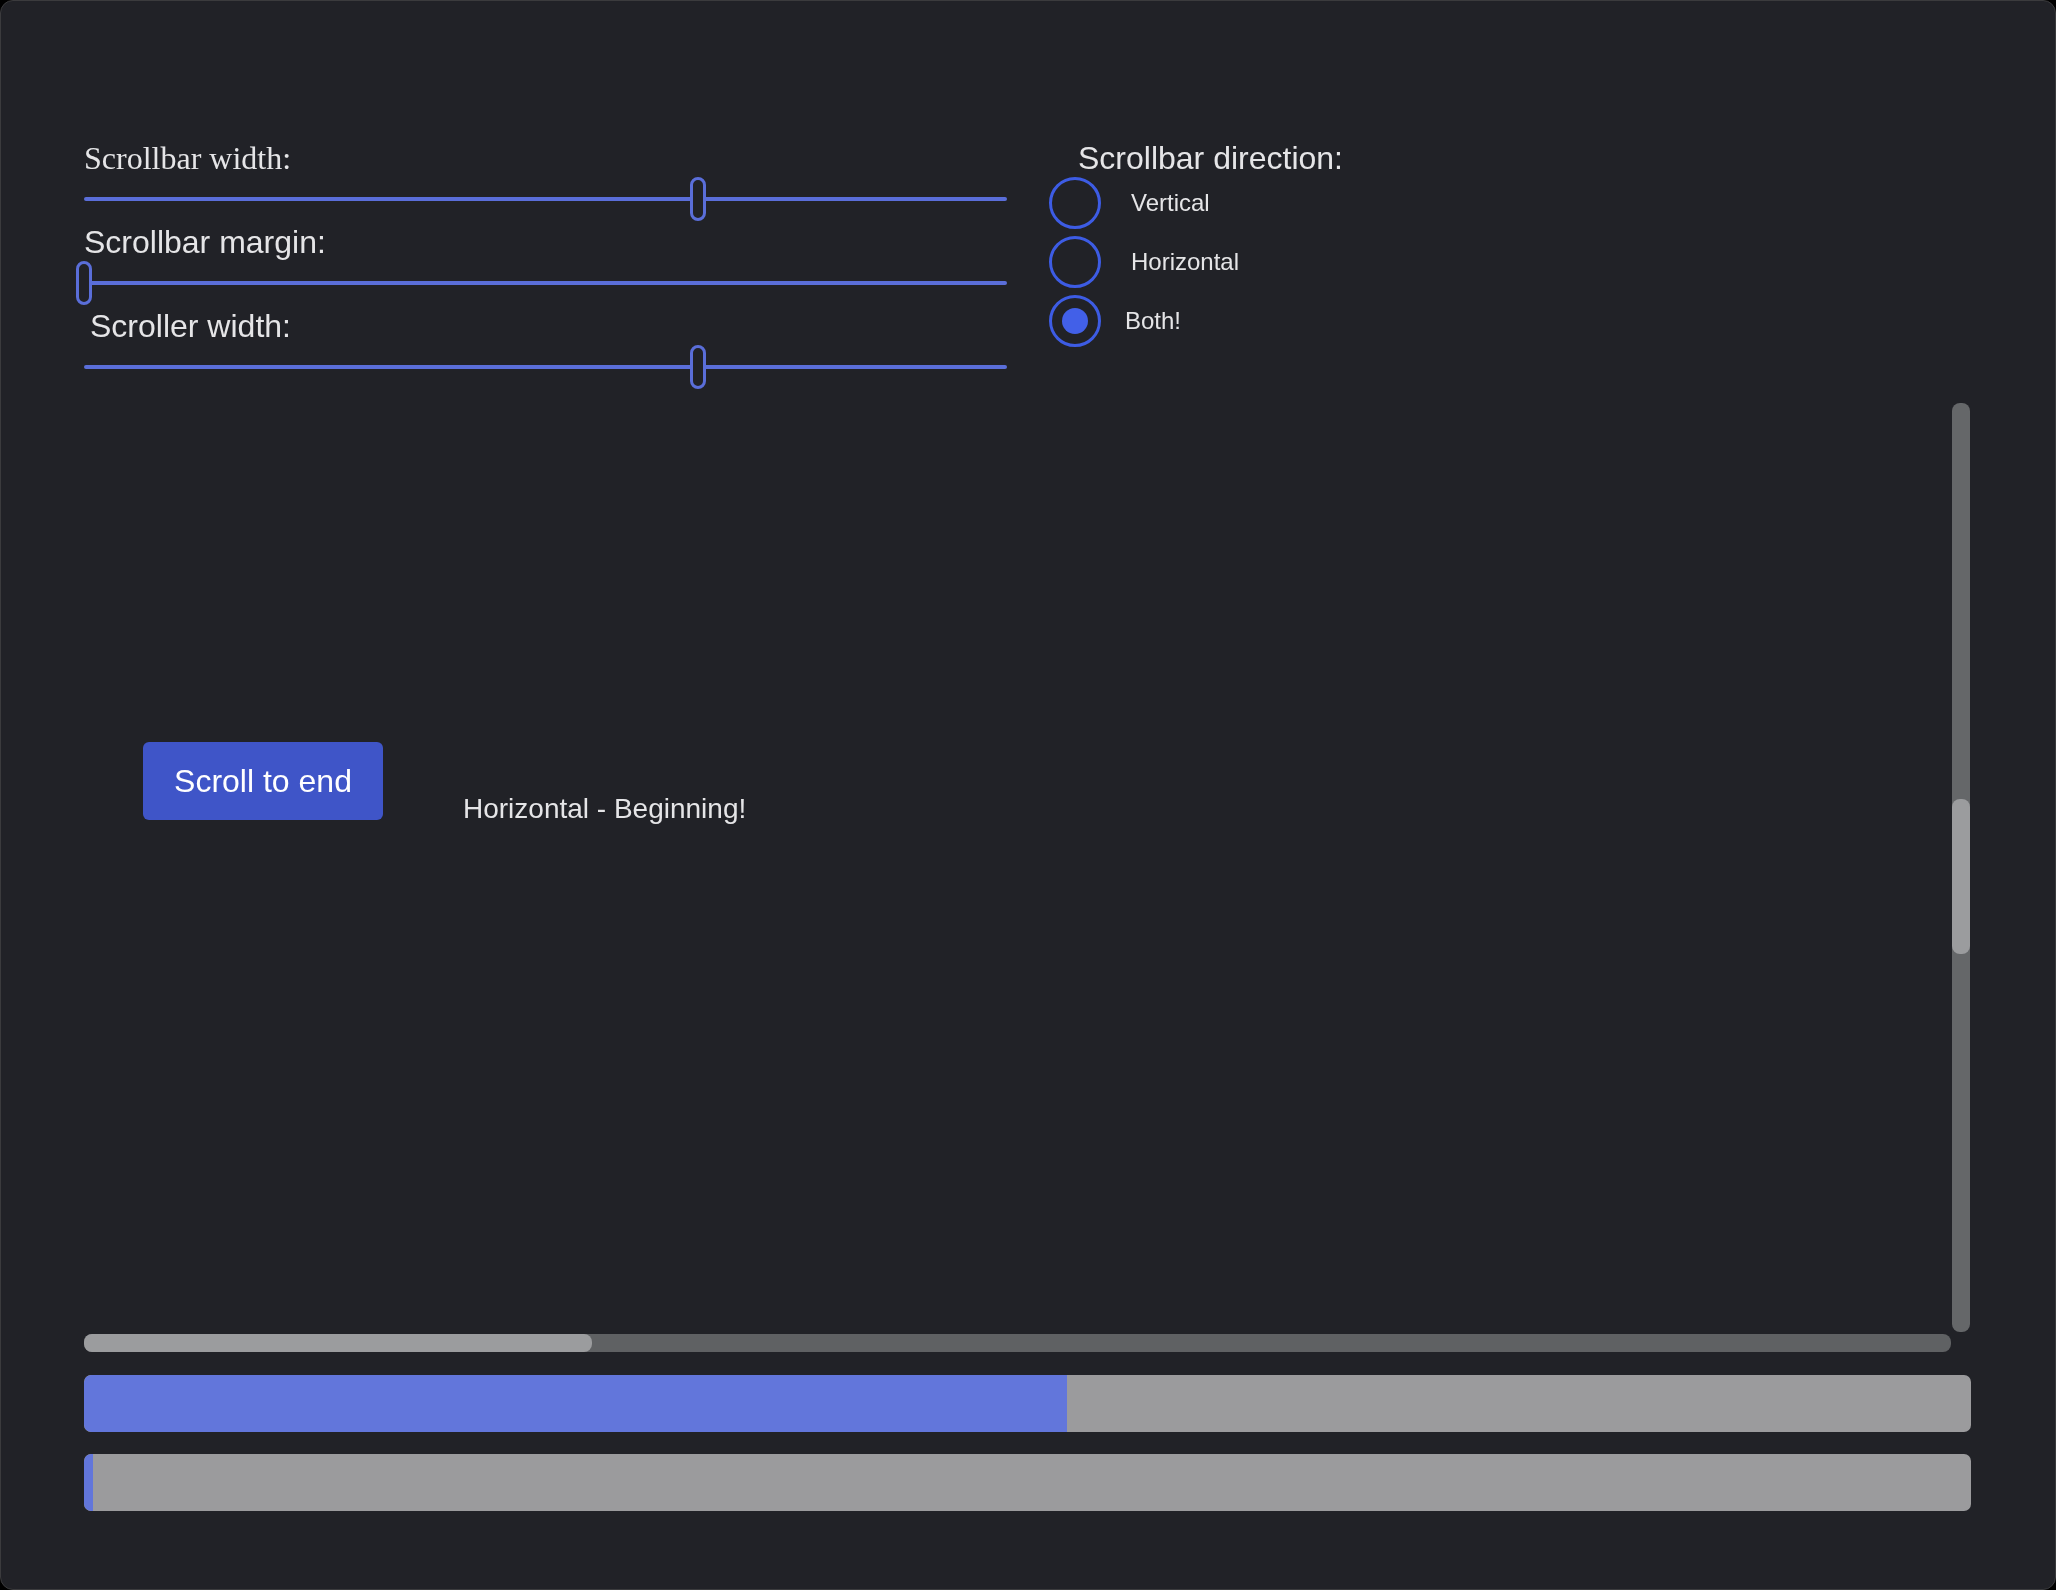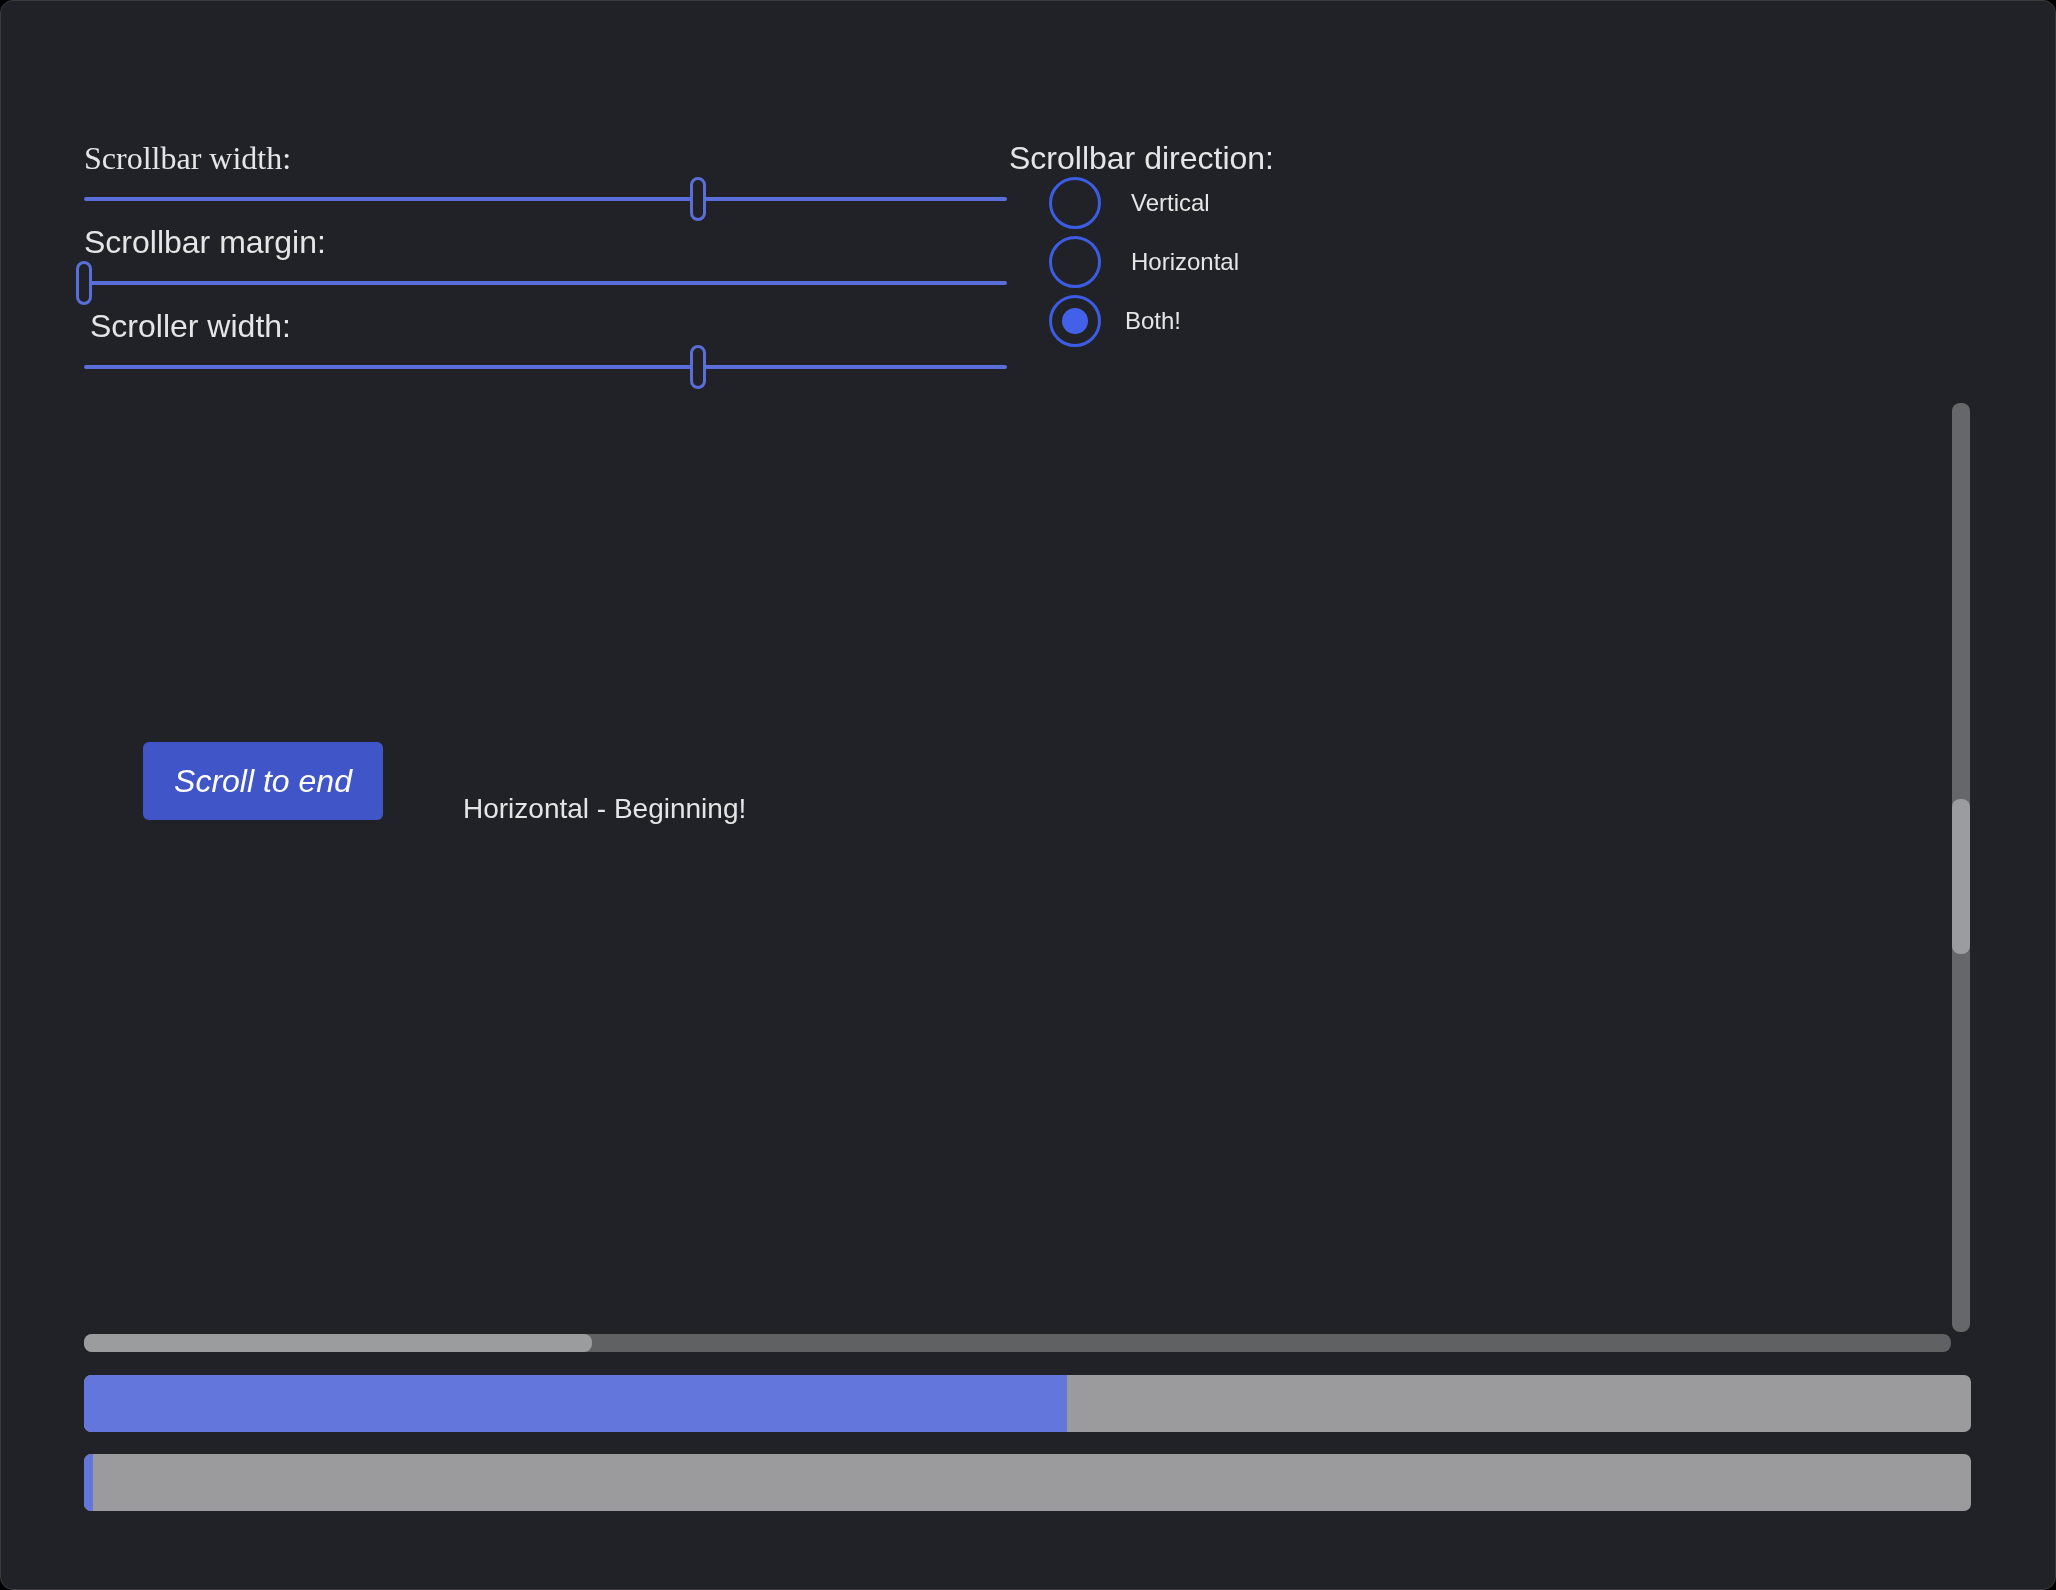--- a/index.html
+++ b/index.html
@@ -37,21 +37,21 @@
   .radio-circle{width:52px;height:52px;box-sizing:border-box;border:3px solid var(--accent_radio);
                 border-radius:50%;position:relative;flex:0 0 auto;}
   .radio-dot{position:absolute;left:50%;top:50%;width:26px;height:26px;border-radius:50%;
              background:var(--accent_radio_dot);transform:translate(-50%,-50%);display:none;}
   .radio-dot.on{display:block;}
   .radio-text{font-size:24px;color:var(--text);}
 
   
   .btn{position:absolute;left:142px;top:741px;width:240px;height:78px;border:none;
        border-radius:6px;background:var(--accent_button);color:#ffffff;font-size:32px;
-       font-family:inherit;display:flex;align-items:center;justify-content:center;cursor:pointer;font-style:italic;}
+       font-family:inherit;display:flex;align-items:center;justify-content:center;cursor:pointer;}
   .status{position:absolute;left:462px;top:760px;font-size:28px;line-height:40px;color:var(--text);margin-top:28px;}
 
   
   .vscroll{position:absolute;left:1951px;top:402px;width:18px;height:929px;border-radius:8px;
            background:var(--scroll_track_v);}
   .vscroll .thumb{position:absolute;left:0;width:100%;border-radius:8px;
                   background:var(--scroll_thumb);}
   .hscroll{position:absolute;left:83px;top:1333px;width:1867px;height:18px;border-radius:8px;
            background:var(--scroll_track_h);}
   .hscroll .thumb{position:absolute;top:0;height:100%;border-radius:8px;
@@ -81,21 +81,21 @@
     <div class="rail"></div>
     <div class="handle" style="left: 0%;"></div>
   </div>
 
   <div class="lbl" style="left:89px;top:305px;">Scroller width:</div>
   <div class="slider slider3">
     <div class="rail"></div>
     <div class="handle" style="left: 66.5%;"></div>
   </div>
 
-  <div class="lbl" style="left:1008px;top:137px;text-align:center;">Scrollbar direction:</div>
+  <div class="lbl" style="left:1077px;top:137px;text-align:center;">Scrollbar direction:</div>
 
   <div class="radio-row" style="top:175px;">
     <span class="radio-circle">
       
     </span>
     <span class="radio-text">Vertical</span>
   </div>
 
   <div class="radio-row" style="top:234px;justify-content:space-between;">
     <span class="radio-circle">

